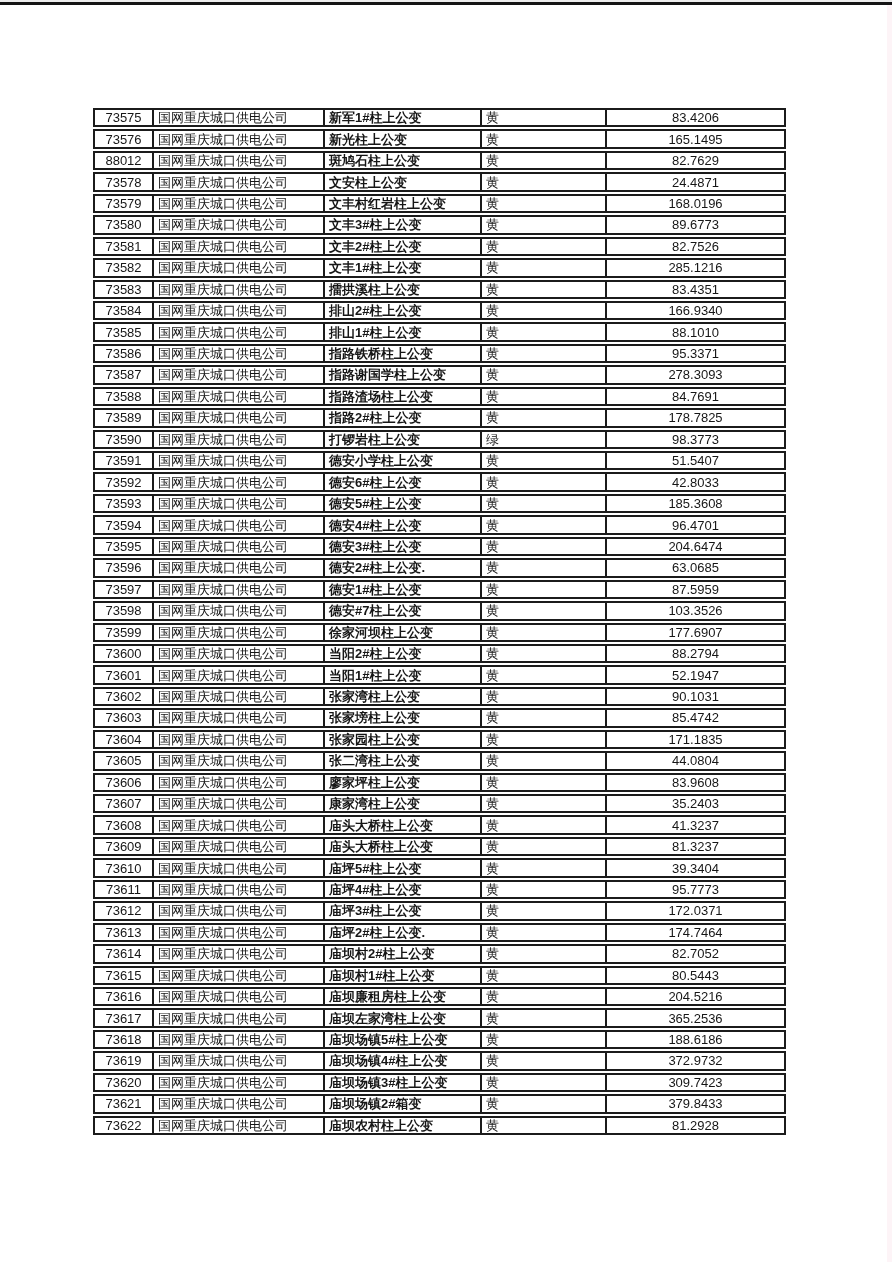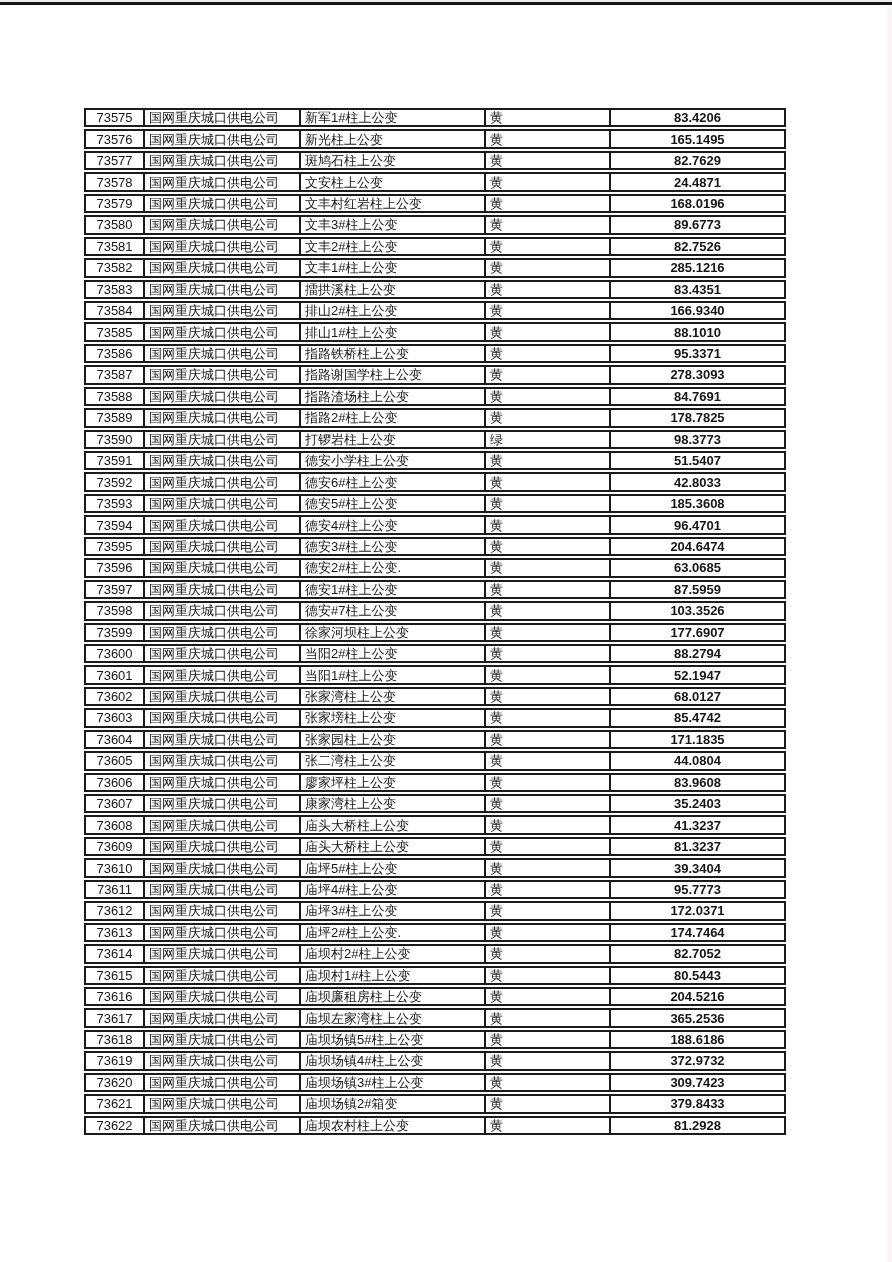--- a/index.html
+++ b/index.html
@@ -29,36 +29,37 @@
   .table-wrap{
     position:absolute;left:84px;top:108px;width:702px;
   }
   .row{
     display:flex;
     box-sizing:border-box;
     height:19.45px;
     margin-bottom:2px;
     border:2px solid var(--border);
     background:#fff;
+    margin-left:9px;
   }
   .cell{
     box-sizing:border-box;
     border-right:2px solid var(--border);
     display:flex;
     align-items:center;
     overflow:hidden;
     white-space:nowrap;
     font-size:13px;
     line-height:15px;
   }
   .c-id{width:59px;justify-content:center;}
-  .c-company{width:156px;padding-left:4px;}
-  .c-device{width:185px;padding-left:4px;}
+  .c-company{width:171px;padding-left:4px;}
+  .c-device{width:157px;padding-left:4px;font-weight:bold;}
   .c-status{width:125px;padding-left:4px;}
-  .c-value{flex:1;border-right:none;justify-content:center;font-weight:bold;}
+  .c-value{flex:1;border-right:none;justify-content:center;}
 </style>
 </head>
 <body>
 
 <div class="scan-top-sliver"></div>
 <div class="scan-top-bar"></div>
 <div class="scan-right-tint"></div>
 
 <div class="table-wrap">
     <div class="row">
@@ -69,21 +70,21 @@
       <div class="cell c-value">83.4206</div>
     </div>
     <div class="row">
       <div class="cell c-id">73576</div>
       <div class="cell c-company">国网重庆城口供电公司</div>
       <div class="cell c-device">新光柱上公变</div>
       <div class="cell c-status">黄</div>
       <div class="cell c-value">165.1495</div>
     </div>
     <div class="row">
-      <div class="cell c-id">73577</div>
+      <div class="cell c-id">88012</div>
       <div class="cell c-company">国网重庆城口供电公司</div>
       <div class="cell c-device">斑鸠石柱上公变</div>
       <div class="cell c-status">黄</div>
       <div class="cell c-value">82.7629</div>
     </div>
     <div class="row">
       <div class="cell c-id">73578</div>
       <div class="cell c-company">国网重庆城口供电公司</div>
       <div class="cell c-device">文安柱上公变</div>
       <div class="cell c-status">黄</div>
@@ -248,21 +249,21 @@
       <div class="cell c-company">国网重庆城口供电公司</div>
       <div class="cell c-device">当阳1#柱上公变</div>
       <div class="cell c-status">黄</div>
       <div class="cell c-value">52.1947</div>
     </div>
     <div class="row">
       <div class="cell c-id">73602</div>
       <div class="cell c-company">国网重庆城口供电公司</div>
       <div class="cell c-device">张家湾柱上公变</div>
       <div class="cell c-status">黄</div>
-      <div class="cell c-value">68.0127</div>
+      <div class="cell c-value">90.1031</div>
     </div>
     <div class="row">
       <div class="cell c-id">73603</div>
       <div class="cell c-company">国网重庆城口供电公司</div>
       <div class="cell c-device">张家塝柱上公变</div>
       <div class="cell c-status">黄</div>
       <div class="cell c-value">85.4742</div>
     </div>
     <div class="row">
       <div class="cell c-id">73604</div>

